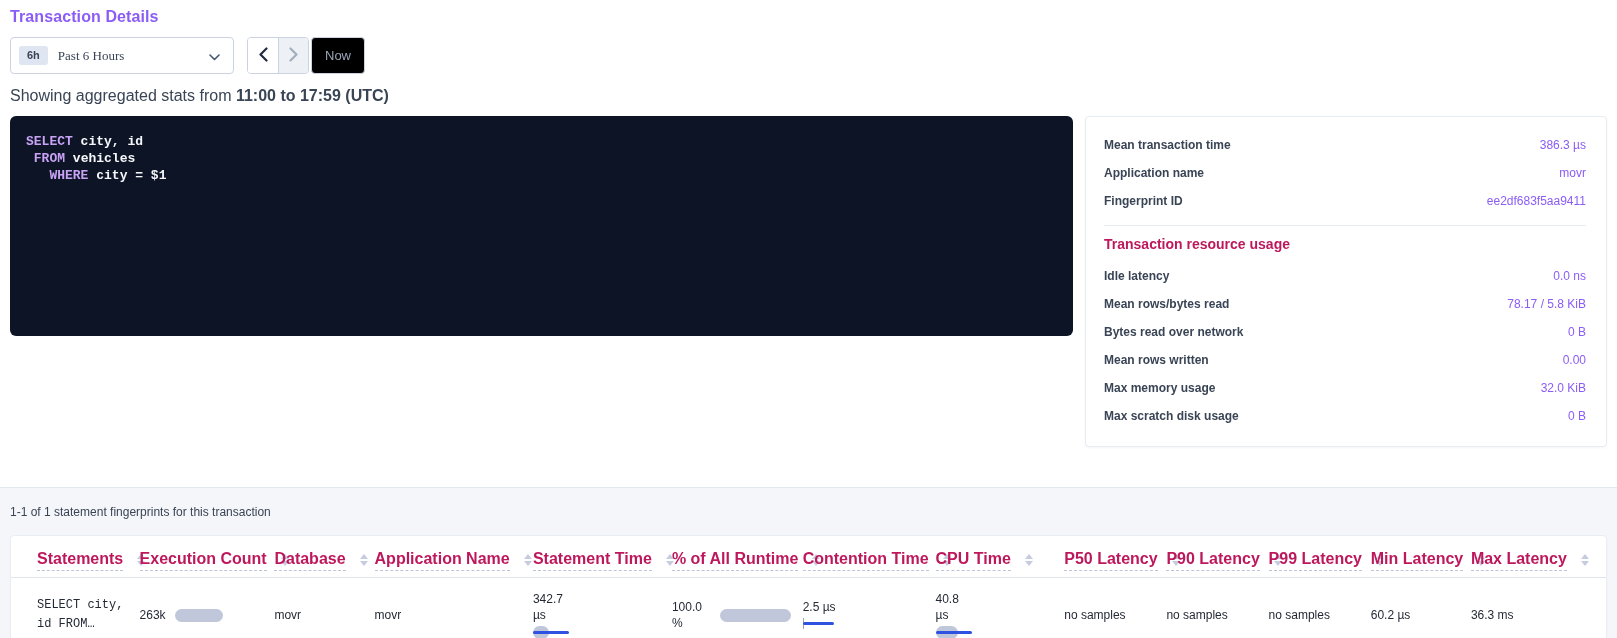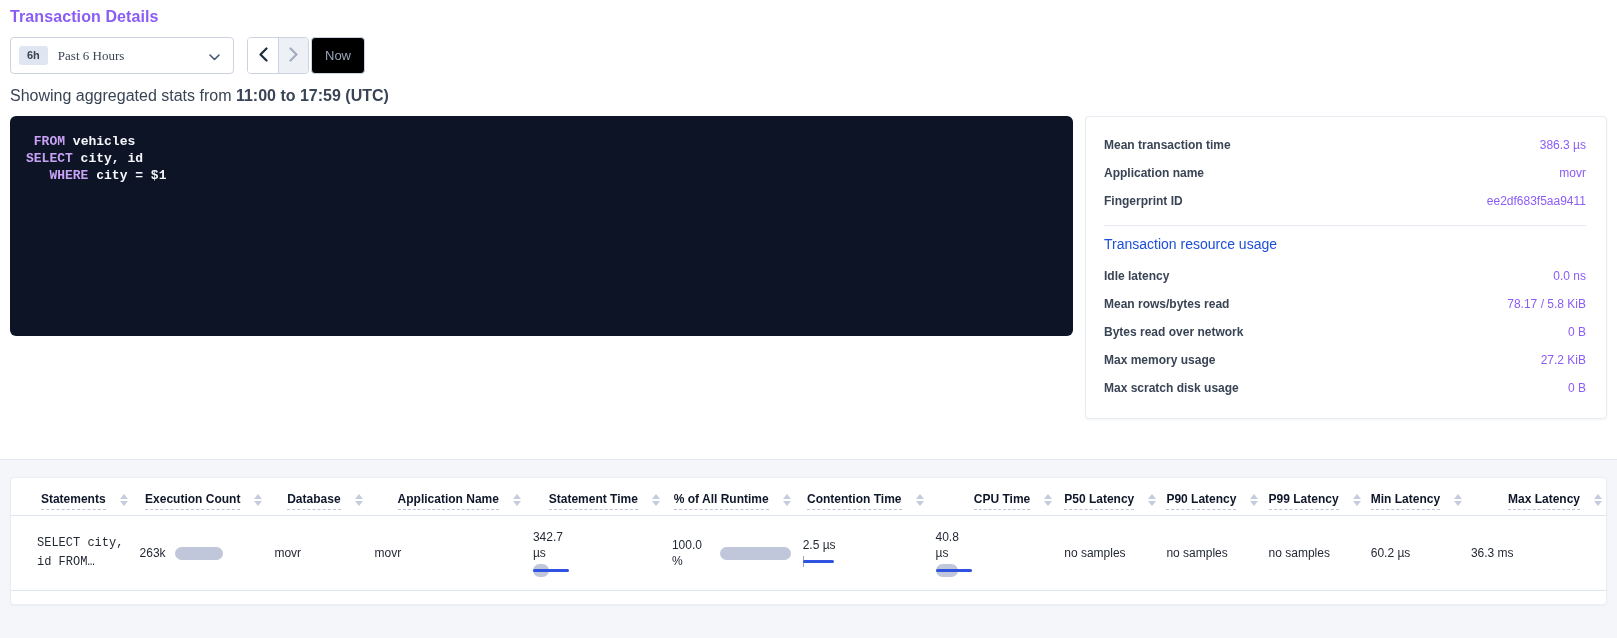--- a/index.html
+++ b/index.html
@@ -58,40 +58,40 @@
   .summary-card {
     flex:1; background:#ffffff;
     border:1px solid #e7ecf3; border-radius:4px;
     box-shadow:0 1px 2px rgba(40,50,70,.05);
     padding:14px 20px 16px 18px;
   }
   .sum-row { display:flex; justify-content:space-between; align-items:flex-end; padding:7px 0; }
   .sum-label { font-size:12px; font-weight:700; color:#394455; }
   .sum-value { font-size:12px; color:#8b5cf6; text-align:right; }
   .sum-divider { border:none; border-top:1px solid #e7ecf3; margin:10px 0 10px 0; }
-  .resource-heading { font-size:14px; font-weight:400; color:#1d4ed8; margin:6px 0 10px 0; }
+  .resource-heading { font-size:14px; font-weight:700; color:#be185d; margin:6px 0 10px 0; }
 
   
   .bottom-section {
     flex:1; background:#f4f6fa; border-top:1px solid #e3e8f0;
     padding:17px 10px 10px 10px;
   }
   .count-text { font-size:12px; color:#394455; margin-bottom:16px; }
 
   .table-card {
     background:#fff; border:1px solid #e9edf4; border-radius:4px;
     box-shadow:0 1px 2px rgba(40,50,70,.04);
     padding-bottom:13px;
   }
   table { border-collapse:collapse; width:100%; table-layout:fixed; }
   col.c-stmt{width:118px} col.c-exec{width:132px} col.c-db{width:98px} col.c-app{width:155px}
   col.c-st{width:136px} col.c-pct{width:128px} col.c-ct{width:130px} col.c-cpu{width:126px}
   col.c-p50{width:100px} col.c-p90{width:100px} col.c-p99{width:100px} col.c-min{width:98px} col.c-max{width:140px}
   th {
-    text-align:right; font-size:12px; font-weight:700; color:#0f172a;
+    text-align:left; font-size:16px; font-weight:700; color:#be185d;
     padding:14px 4px 9px 8px; white-space:nowrap; vertical-align:middle;
   }
   th:first-child, td:first-child { padding-left:26px; }
   .th-label { border-bottom:1px dashed #bcc5d8; padding-bottom:3px; }
   .sort { display:inline-flex; flex-direction:column; gap:2px; margin-left:14px; vertical-align:middle; cursor:pointer; }
   .sort i { display:block; width:0; height:0; border-left:4px solid transparent; border-right:4px solid transparent; }
   .sort i.up { border-bottom:5px solid #c5cce0; }
   .sort i.dn { border-top:5px solid #c5cce0; }
   tbody tr { border-top:1px solid #dfe5ee; border-bottom:1px solid #dfe5ee; }
   td { padding:13px 4px 13px 8px; font-size:12px; color:#242a35; vertical-align:middle; height:66px; }
@@ -142,21 +142,21 @@
           </span>
         </button>
       </div>
       <button class="now-btn">Now</button>
     </div>
 
     <div class="stats-line"><span>Showing aggregated stats from </span><b>11:00 to 17:59 (UTC)</b></div>
 
     <div class="main-row">
 
-      <div class="sql-box"><div class="sql-line"><span> </span><span class="sql-kw">FROM</span><span> vehicles</span></div><div class="sql-line"><span></span><span class="sql-kw">SELECT</span><span> city, id</span></div><div class="sql-line"><span>   </span><span class="sql-kw">WHERE</span><span> city = $1</span></div></div>
+      <div class="sql-box"><div class="sql-line"><span></span><span class="sql-kw">SELECT</span><span> city, id</span></div><div class="sql-line"><span> </span><span class="sql-kw">FROM</span><span> vehicles</span></div><div class="sql-line"><span>   </span><span class="sql-kw">WHERE</span><span> city = $1</span></div></div>
 
       <div class="summary-card">
         <div class="sum-row">
           <span class="sum-label">Mean transaction time</span>
           <span class="sum-value">386.3 µs</span>
         </div>
         <div class="sum-row">
           <span class="sum-label">Application name</span>
           <span class="sum-value">movr</span>
         </div>
@@ -172,33 +172,38 @@
         </div>
         <div class="sum-row">
           <span class="sum-label">Mean rows/bytes read</span>
           <span class="sum-value">78.17 / 5.8 KiB</span>
         </div>
         <div class="sum-row">
           <span class="sum-label">Bytes read over network</span>
           <span class="sum-value">0 B</span>
         </div>
         <div class="sum-row">
+          <span class="sum-label">Mean rows written</span>
+          <span class="sum-value">0.00</span>
+        </div>
+        <div class="sum-row">
           <span class="sum-label">Max memory usage</span>
-          <span class="sum-value">27.2 KiB</span>
+          <span class="sum-value">32.0 KiB</span>
         </div>
         <div class="sum-row">
           <span class="sum-label">Max scratch disk usage</span>
           <span class="sum-value">0 B</span>
         </div>
       </div>
 
     </div>
   </div>
 
   <div class="bottom-section">
+    <div class="count-text">1-1 of 1 statement fingerprints for this transaction</div>
 
     <div class="table-card">
       <table>
         <colgroup>
           <col class="c-stmt">
             <col class="c-exec">
             <col class="c-db">
             <col class="c-app">
           <col class="c-st">
             <col class="c-pct">

